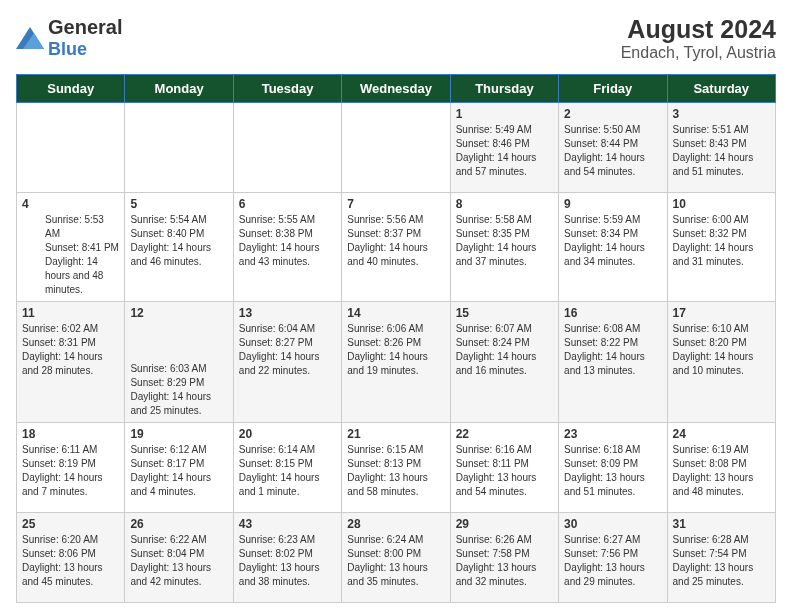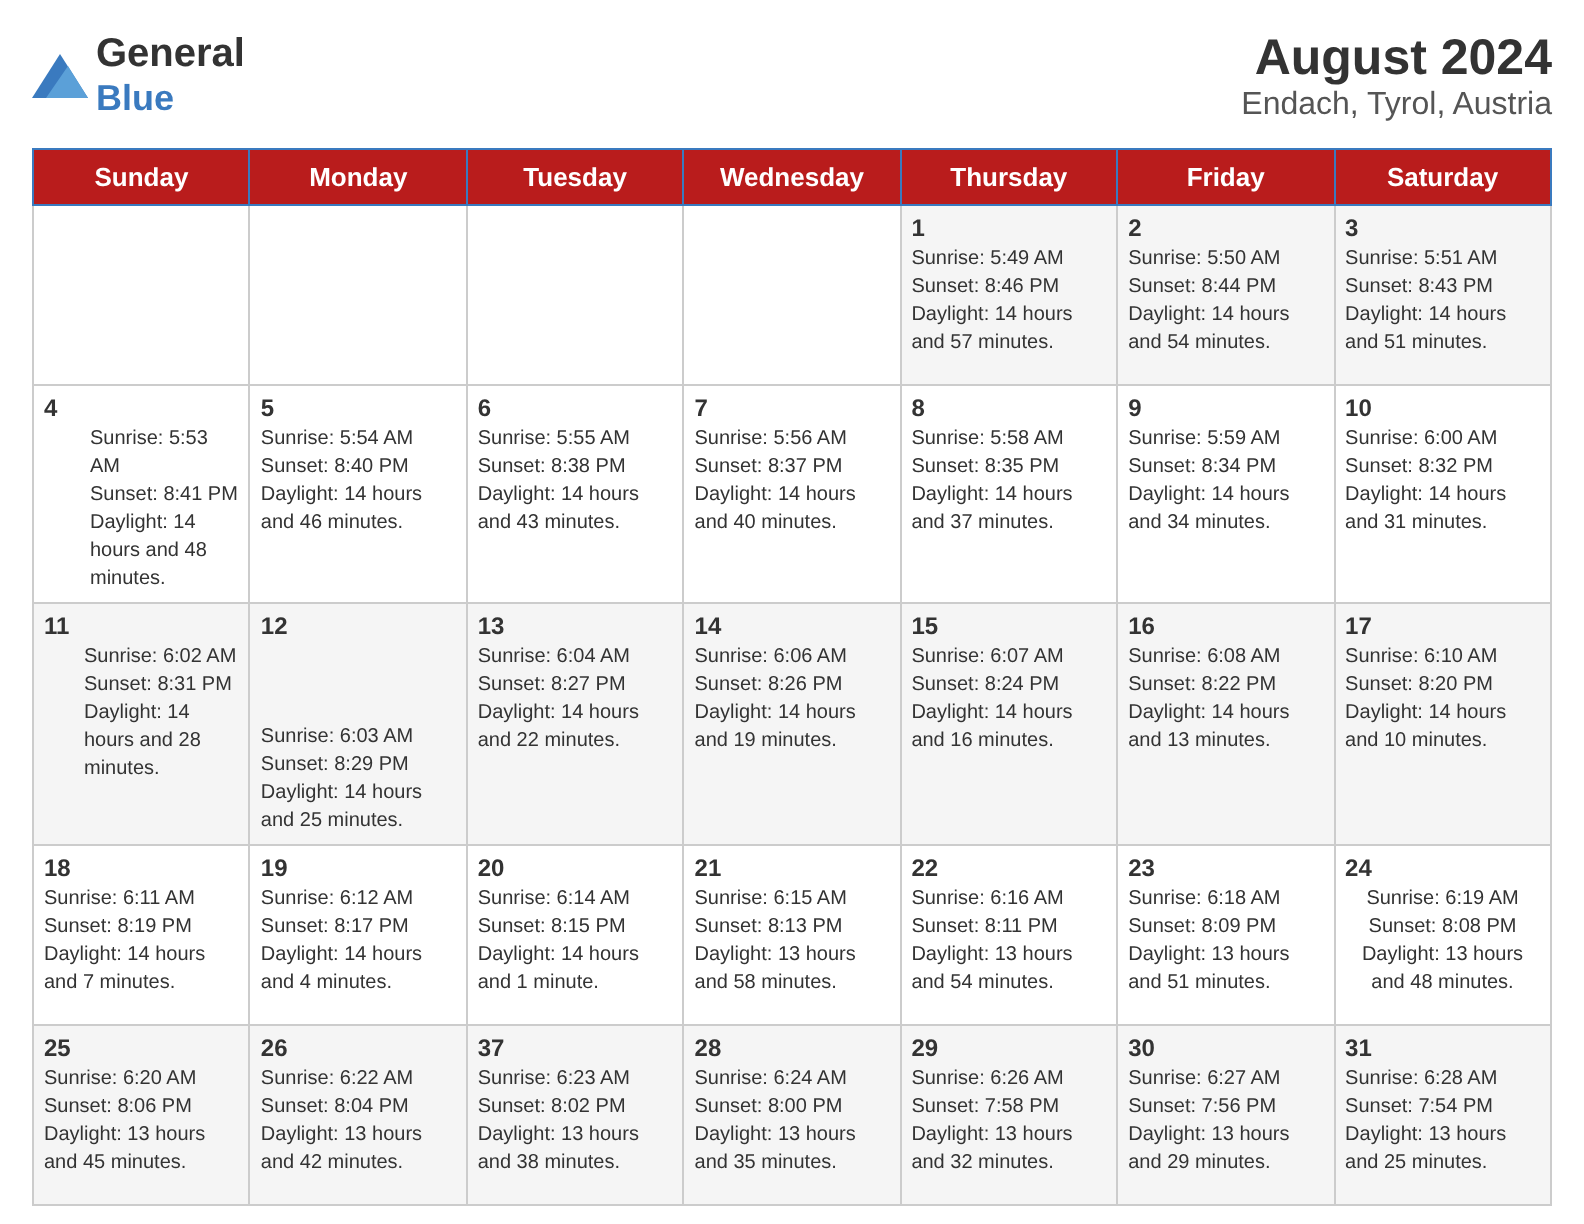--- a/index.html
+++ b/index.html
@@ -47,21 +47,21 @@
     .subtitle {
       font-size: 16px;
       color: #555;
     }
     table {
       width: 100%;
       border-collapse: collapse;
       table-layout: fixed;
     }
     thead tr th {
-      background-color: #b91c1c;
+      background-color: #14532d;
       color: #fff;
       padding: 6px 4px;
       font-size: 13px;
       font-weight: bold;
       border: 1px solid #3a7abf;
       text-align: center;
     }
     tbody tr td {
       border: 1px solid #ccc;
       vertical-align: top;
@@ -189,21 +189,21 @@
         <td>
           <span class="day-num">10</span>
           <div class="day-info" style="white-space: pre-line;">Sunrise: 6:00 AM
 Sunset: 8:32 PM
 Daylight: 14 hours and 31 minutes.</div>
         </td>
       </tr>
       <tr>
         <td>
           <span class="day-num">11</span>
-          <div class="day-info" style="white-space: pre-line; margin-left: 20px;">Sunrise: 6:02 AM
+          <div class="day-info" style="white-space: pre-line;">Sunrise: 6:02 AM
 Sunset: 8:31 PM
 Daylight: 14 hours and 28 minutes.</div>
         </td>
         <td>
           <span class="day-num">12</span>
           <div class="day-info" style="white-space: pre-line; margin-top: 42px;">Sunrise: 6:03 AM
 Sunset: 8:29 PM
 Daylight: 14 hours and 25 minutes.</div>
         </td>
         <td>
@@ -269,40 +269,40 @@
 Daylight: 13 hours and 54 minutes.</div>
         </td>
         <td>
           <span class="day-num">23</span>
           <div class="day-info" style="white-space: pre-line;">Sunrise: 6:18 AM
 Sunset: 8:09 PM
 Daylight: 13 hours and 51 minutes.</div>
         </td>
         <td>
           <span class="day-num">24</span>
-          <div class="day-info" style="white-space: pre-line; text-align: center;">Sunrise: 6:19 AM
+          <div class="day-info" style="white-space: pre-line;">Sunrise: 6:19 AM
 Sunset: 8:08 PM
 Daylight: 13 hours and 48 minutes.</div>
         </td>
       </tr>
       <tr>
         <td>
           <span class="day-num">25</span>
           <div class="day-info" style="white-space: pre-line;">Sunrise: 6:20 AM
 Sunset: 8:06 PM
 Daylight: 13 hours and 45 minutes.</div>
         </td>
         <td>
           <span class="day-num">26</span>
           <div class="day-info" style="white-space: pre-line;">Sunrise: 6:22 AM
 Sunset: 8:04 PM
 Daylight: 13 hours and 42 minutes.</div>
         </td>
         <td>
-          <span class="day-num">37</span>
+          <span class="day-num">43</span>
           <div class="day-info" style="white-space: pre-line;">Sunrise: 6:23 AM
 Sunset: 8:02 PM
 Daylight: 13 hours and 38 minutes.</div>
         </td>
         <td>
           <span class="day-num">28</span>
           <div class="day-info" style="white-space: pre-line;">Sunrise: 6:24 AM
 Sunset: 8:00 PM
 Daylight: 13 hours and 35 minutes.</div>
         </td>

